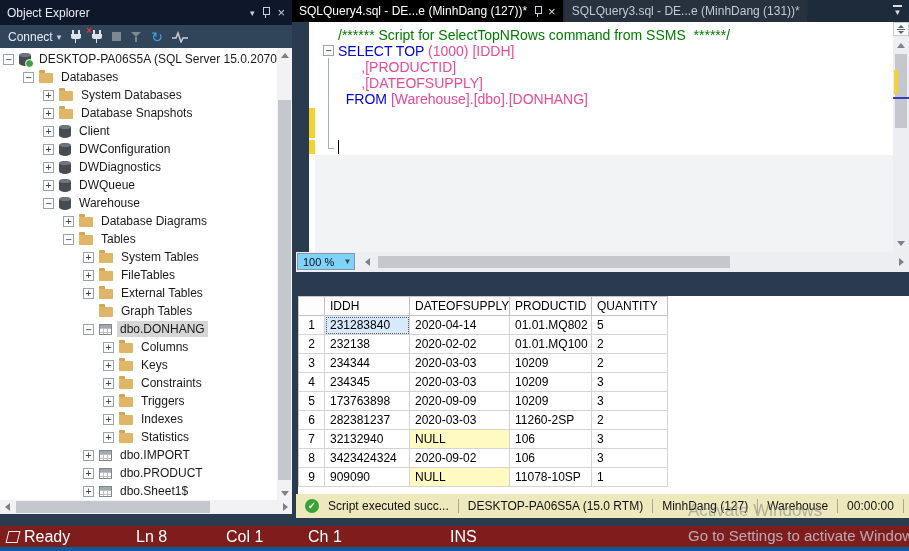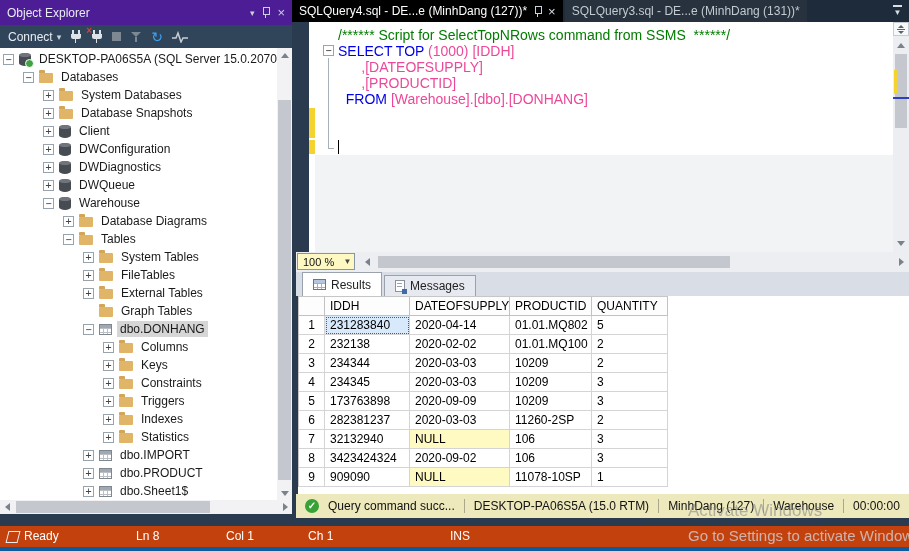--- a/index.html
+++ b/index.html
@@ -1,20 +1,20 @@
 <!DOCTYPE html>
 <html><head>
 <meta charset="utf-8">
 <style>
   html,body{margin:0;padding:0}
   .app{position:relative;width:909px;height:551px;background:#2A3B50;font-family:"Liberation Sans",sans-serif;overflow:hidden}
 
   
   .oe{position:absolute;left:0;top:0;width:292px;height:514px}
-  .oe-title{position:absolute;top:0;left:0;right:0;height:25px;background:#4c1d95;color:#E8EDF2;font-size:12px;display:flex;align-items:center;padding:0 7px;gap:7px}
+  .oe-title{position:absolute;top:0;left:0;right:0;height:25px;background:#0f172a;color:#E8EDF2;font-size:12px;display:flex;align-items:center;padding:0 7px;gap:7px}
   .oe-title .t{flex:1;white-space:nowrap;overflow:hidden}
   .oe-tools{position:absolute;top:25px;left:0;right:0;height:23px;background:#30445A;display:flex;align-items:center;gap:9px;padding:0 8px;color:#E8EDF2;font-size:12px}
   .tbtn{display:flex;align-items:center;gap:4px;background:none;border:none;color:#E8EDF2;font-size:12px;padding:0;font-family:inherit}
   .chev{font-size:9px;color:#C9D3DD}
   .oe-tree{position:absolute;top:48px;left:0;right:0;bottom:14px;background:#FFF;overflow:hidden}
   .tree-rows{position:absolute;left:0;top:2px;right:0}
   .tree-row{height:18px;display:flex;align-items:center;white-space:nowrap;font-size:12px;color:#1A1A1A;overflow:hidden}
   .exp,.exp-spacer{width:11px;height:11px;flex:none;margin-right:5px;box-sizing:border-box}
   .exp{border:1px solid #99A3AD;background:#FFF;color:#444;font:10px/9px "DejaVu Sans Mono",monospace;display:inline-flex;align-items:center;justify-content:center}
   .ti{flex:none;margin-right:5px;display:inline-block}
@@ -73,21 +73,21 @@
   .ed-sbv{position:absolute;right:0;top:0;width:16px;bottom:0;background:#EDEEF2}
   .ed-split{position:absolute;top:0;left:0;right:0;height:14px;background:#F7F8FA;border:1px solid #C8CCD2;box-sizing:border-box;display:flex;flex-direction:column;align-items:center;justify-content:center;gap:1px}
   .mini-up{width:0;height:0;border-left:3px solid transparent;border-right:3px solid transparent;border-bottom:3px solid #5A626C}
   .mini-bar{width:8px;height:1px;background:#5A626C}
   .mini-down{width:0;height:0;border-left:3px solid transparent;border-right:3px solid transparent;border-top:3px solid #5A626C}
   .ed-mark{position:absolute;left:1px;width:4px;top:48px;height:24px;background:#F4D330;z-index:3}
   .ed-cpos{position:absolute;left:0;right:0;top:75px;height:2px;background:#2F3FBF;z-index:4}
 
   
   .ed-hrow{position:absolute;left:296px;top:252px;width:613px;height:20px;background:#EDEEF2}
-  .zoom-combo{position:absolute;left:1px;top:1px;width:58px;height:17px;background:#fef9c3;border:1px solid #8B95A1;box-sizing:border-box;font-size:11px;display:flex;align-items:center;color:#111}
+  .zoom-combo{position:absolute;left:1px;top:1px;width:58px;height:17px;background:#7dd3fc;border:1px solid #8B95A1;box-sizing:border-box;font-size:11px;display:flex;align-items:center;color:#111}
   .zoom-combo .zv{flex:1;padding-left:5px}
   .zoom-combo .zd{width:13px;text-align:center;font-size:8px;color:#444}
   .ed-hbtn{position:absolute;top:3px;width:14px;height:14px;display:flex;align-items:center;justify-content:center}
   .ed-hthumb{position:absolute;left:82px;top:4px;width:352px;height:12px;background:#C4C8CE}
 
   
   .res-tabs{position:absolute;left:296px;top:272px;width:613px;height:24px;background:#D9DDE6;display:flex;align-items:flex-end;padding-left:6px;gap:2px;box-sizing:border-box}
   .rtab{height:20px;display:flex;align-items:center;gap:5px;padding:0 10px;font-size:12px;border:1px solid #9AA2AE;border-bottom:none;background:#E6E9F0;color:#222}
   .rtab.active{background:#FFF;height:23px}
   .i-grid{width:13px;height:11px;border:1px solid #6B7684;background-color:#FFF;background-image:linear-gradient(180deg,#B7C6E0 0 3px,transparent 3px),repeating-linear-gradient(90deg,transparent 0 3px,#9FB0C8 3px 4px),repeating-linear-gradient(180deg,transparent 0 3px,#9FB0C8 3px 4px);box-sizing:border-box}
@@ -105,21 +105,21 @@
   .nullcell{background:#FFF9C2}
   .selcell{background:#D7E9FA;outline:1px dotted #5A5A5A;outline-offset:-2px}
 
   
   .qstatus{position:absolute;left:296px;top:494px;width:613px;height:24px;background:#EDE9BC;display:flex;align-items:center;gap:9px;padding:0 9px;font-size:12px;color:#111;box-sizing:border-box}
   .i-check{width:14px;height:14px;border-radius:50%;background:#37A237;color:#FFF;font-size:10px;font-weight:bold;line-height:14px;text-align:center;flex:none}
   .qsep{width:1px;height:14px;background:#ABA78C;flex:none}
   .qitem{white-space:nowrap}
 
   
-  .statusbar{position:absolute;left:0;top:526px;width:909px;height:21px;background:#c2410c;color:#FFF;font-size:12px}
+  .statusbar{position:absolute;left:0;top:526px;width:909px;height:21px;background:#7f1d1d;color:#FFF;font-size:16px}
   .sb-item{position:absolute;top:0;height:21px;line-height:21px;white-space:nowrap}
   .i-sbpage{position:absolute;left:7px;top:5px;width:10px;height:10px;border:1px solid #E9EDF2;transform:skewX(-14deg)}
   .bottom-edge{position:absolute;left:0;top:547px;width:909px;height:4px;background:#0A5C9E}
 
   
   .wm1{position:absolute;left:688px;top:501px;font-size:17px;color:rgba(125,128,132,0.55);z-index:50;white-space:nowrap}
   .wm2{position:absolute;left:688px;top:527px;font-size:15px;color:rgba(212,226,240,0.7);z-index:50;white-space:nowrap}
 
   
   .i-plug{position:relative;width:12px;height:13px;display:inline-block}
@@ -335,22 +335,22 @@
     <div class="ed-change cb2"></div>
     <div class="ed-below"></div>
     <div class="cur-band"></div>
     <div class="caret"></div>
     <div class="fold-box">−</div>
     <div class="fold-line"></div>
     <div class="fold-end"></div>
     <div class="code">
         <div class="cl"><span class="c-com">/****** Script for SelectTopNRows command from SSMS  ******/</span></div>
         <div class="cl"><span class="c-kw">SELECT</span><span class="c-p"> </span><span class="c-kw">TOP</span><span class="c-p"> (1000) [IDDH]</span></div>
+        <div class="cl"><span class="c-p">      ,[PRODUCTID]</span></div>
         <div class="cl"><span class="c-p">      ,[DATEOFSUPPLY]</span></div>
-        <div class="cl"><span class="c-p">      ,[PRODUCTID]</span></div>
         <div class="cl"><span class="c-p">  </span><span class="c-kw">FROM</span><span class="c-p"> [Warehouse].[dbo].[DONHANG]</span></div>
         <div class="cl"></div>
         <div class="cl"></div>
       </div>
     <div class="ed-sbv">
       <div class="ed-split">
           <span class="mini-up"></span>
           <span class="mini-bar"></span>
           <span class="mini-down"></span>
         </div>
@@ -373,30 +373,20 @@
     </div>
     <div class="ed-hbtn" style="left:64px">
         <span class="t-left"></span>
       </div>
     <div class="ed-hthumb"></div>
     <div class="ed-hbtn" style="right:1px">
         <span class="t-right"></span>
       </div>
   </div>
 
-  <div class="res-tabs">
-      <div class="rtab active">
-        <span class="i-grid"></span>
-        <span>Results</span>
-      </div>
-      <div class="rtab">
-        <span class="i-msg"></span>
-        <span>Messages</span>
-      </div>
-    </div>
 
   <div class="grid">
     <div class="gtable">
         <div class="grow gh">
           <span class="gc rownum" style="width: 26px;"></span>
           <span class="gc" style="width: 85px;">IDDH</span>
           <span class="gc" style="width: 100px;">DATEOFSUPPLY</span>
           <span class="gc" style="width: 82px;">PRODUCTID</span>
           <span class="gc" style="width: 76px;">QUANTITY</span>
         </div>
@@ -461,21 +451,21 @@
           <span class="gc" style="width: 85px;">909090</span>
           <span class="gc nullcell" style="width: 100px;">NULL</span>
           <span class="gc" style="width: 82px;">11078-10SP</span>
           <span class="gc" style="width: 76px;">1</span>
         </div>
       </div>
   </div>
 
   <div class="qstatus">
     <span class="i-check">✓</span>
-    <span class="qitem">Query command succ...</span>
+    <span class="qitem">Script executed succ...</span>
     <span class="qsep"></span>
     <span class="qitem">DESKTOP-PA06S5A (15.0 RTM)</span>
     <span class="qsep"></span>
     <span class="qitem">MinhDang (127)</span>
     <span class="qsep"></span>
     <span class="qitem">Warehouse</span>
     <span class="qsep"></span>
     <span class="qitem">00:00:00</span>
     <span class="qsep"></span>
 

